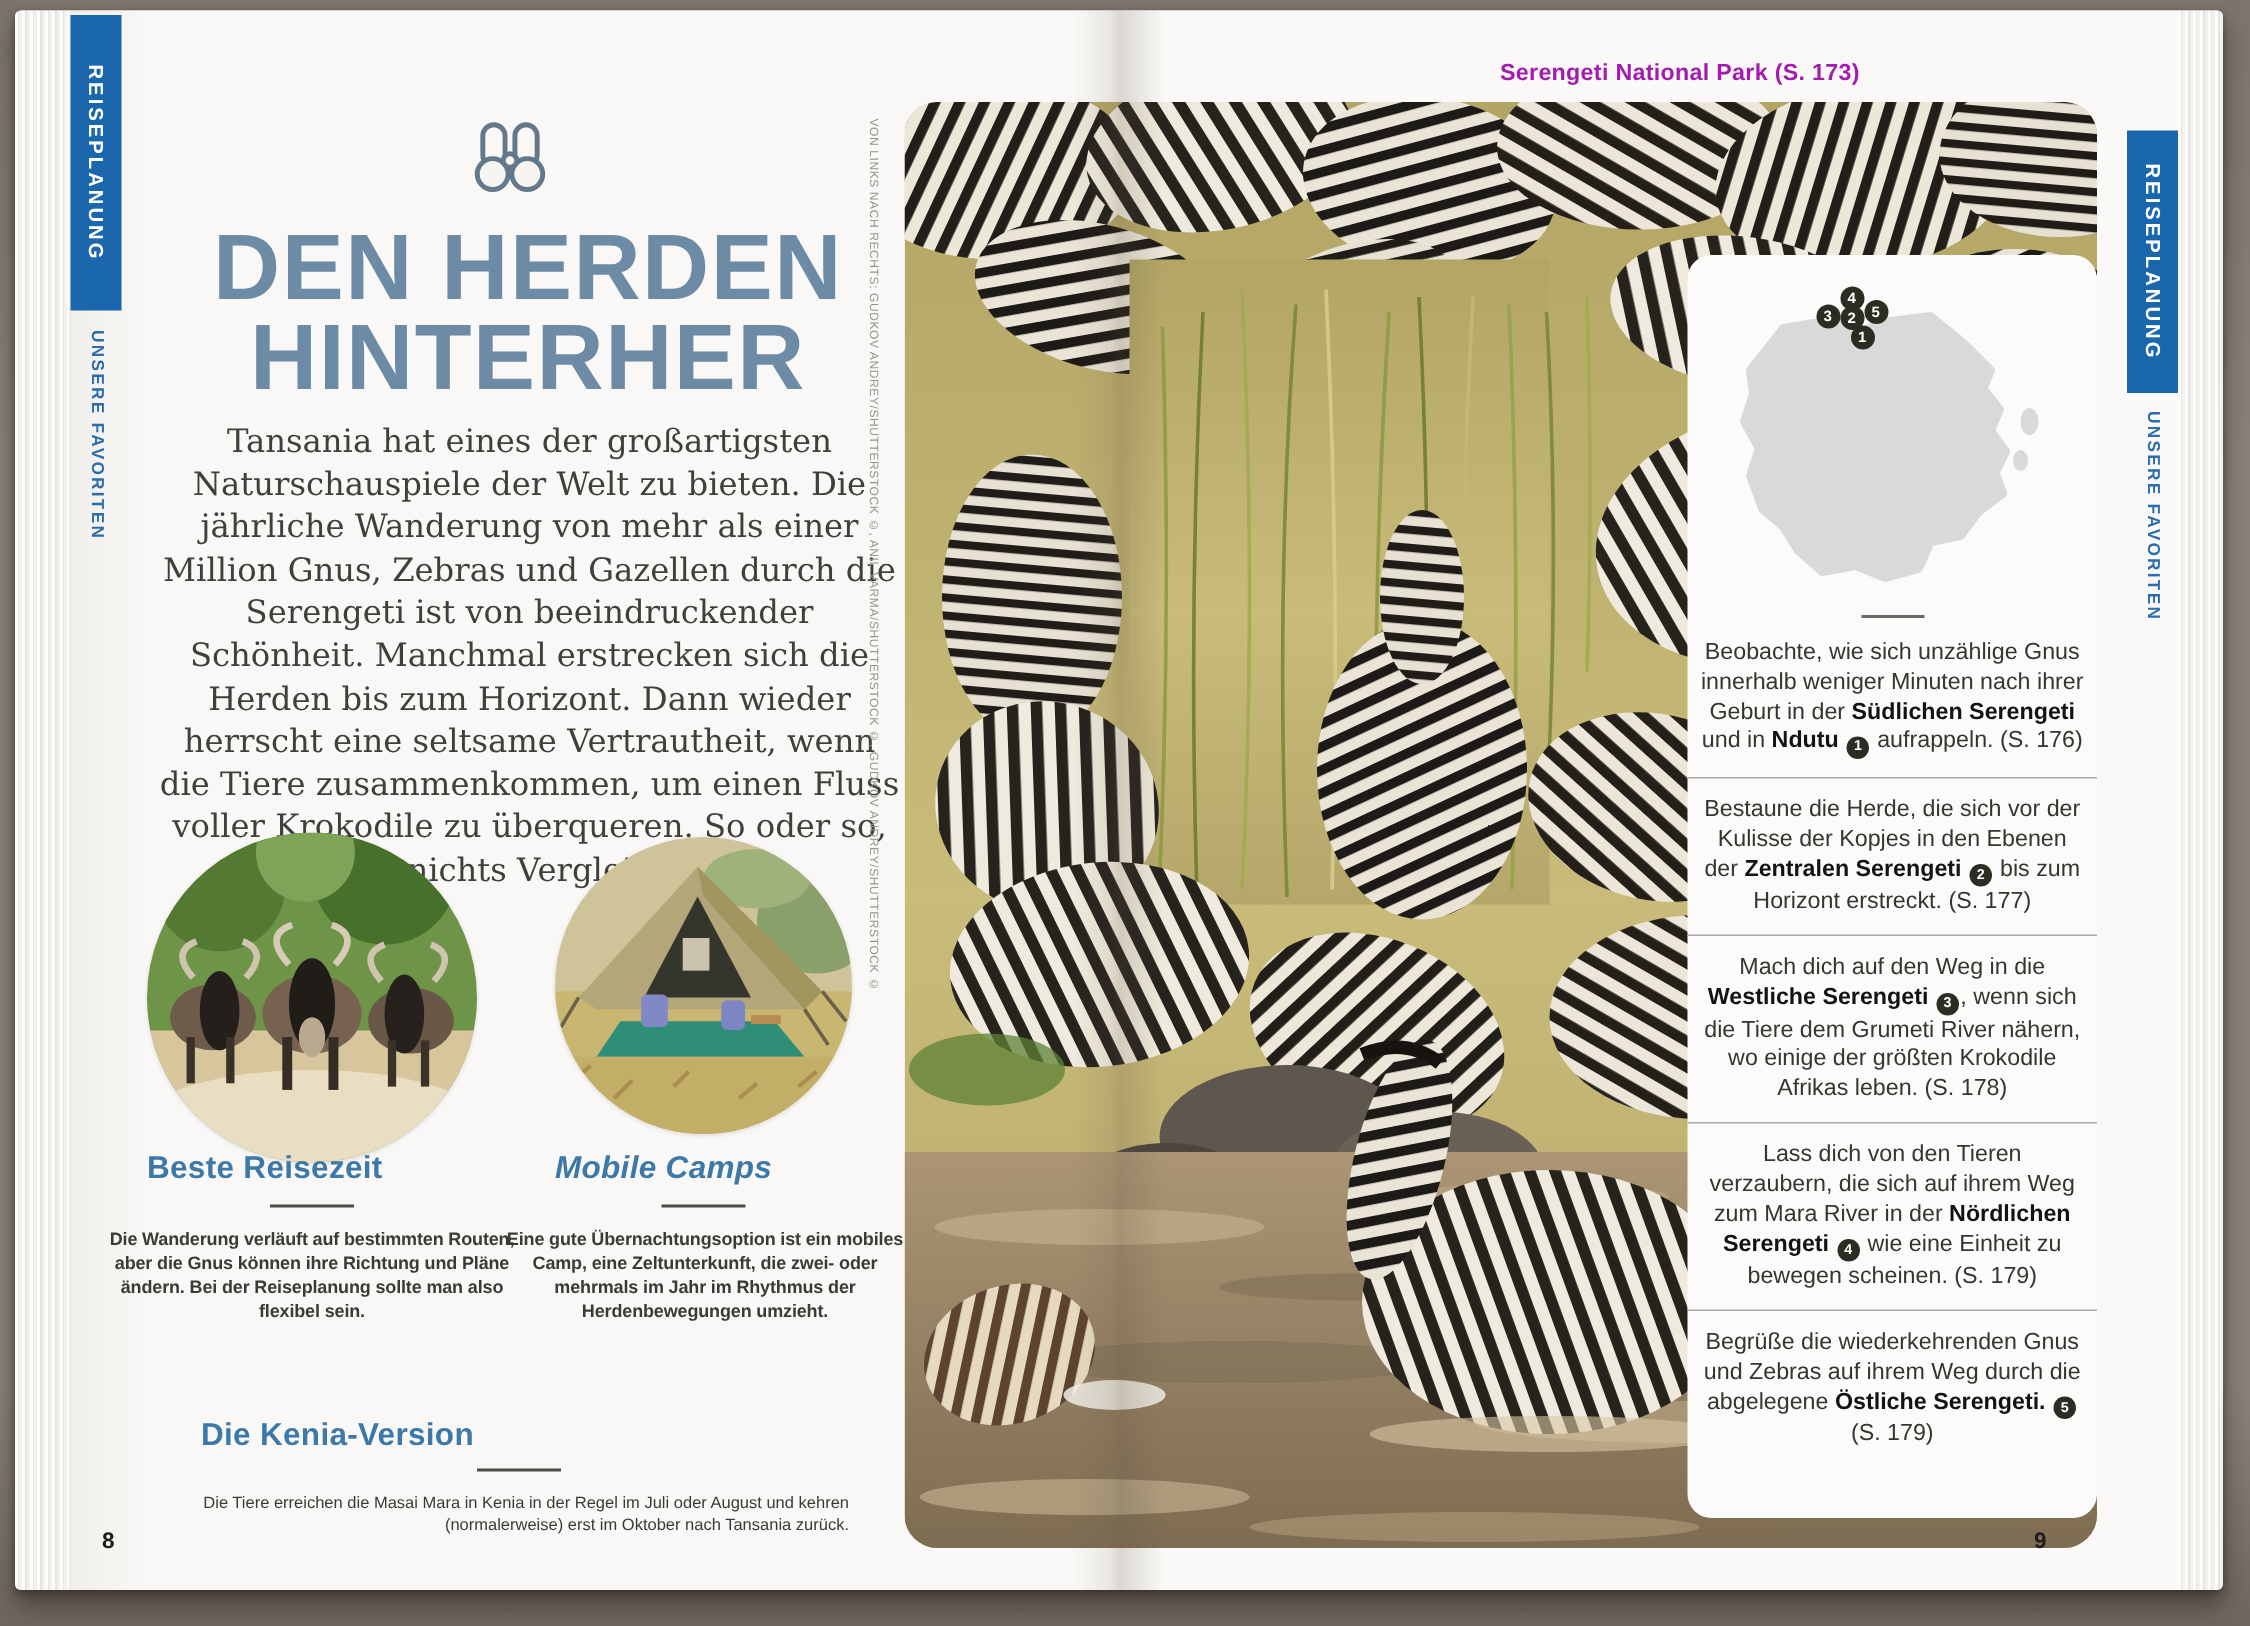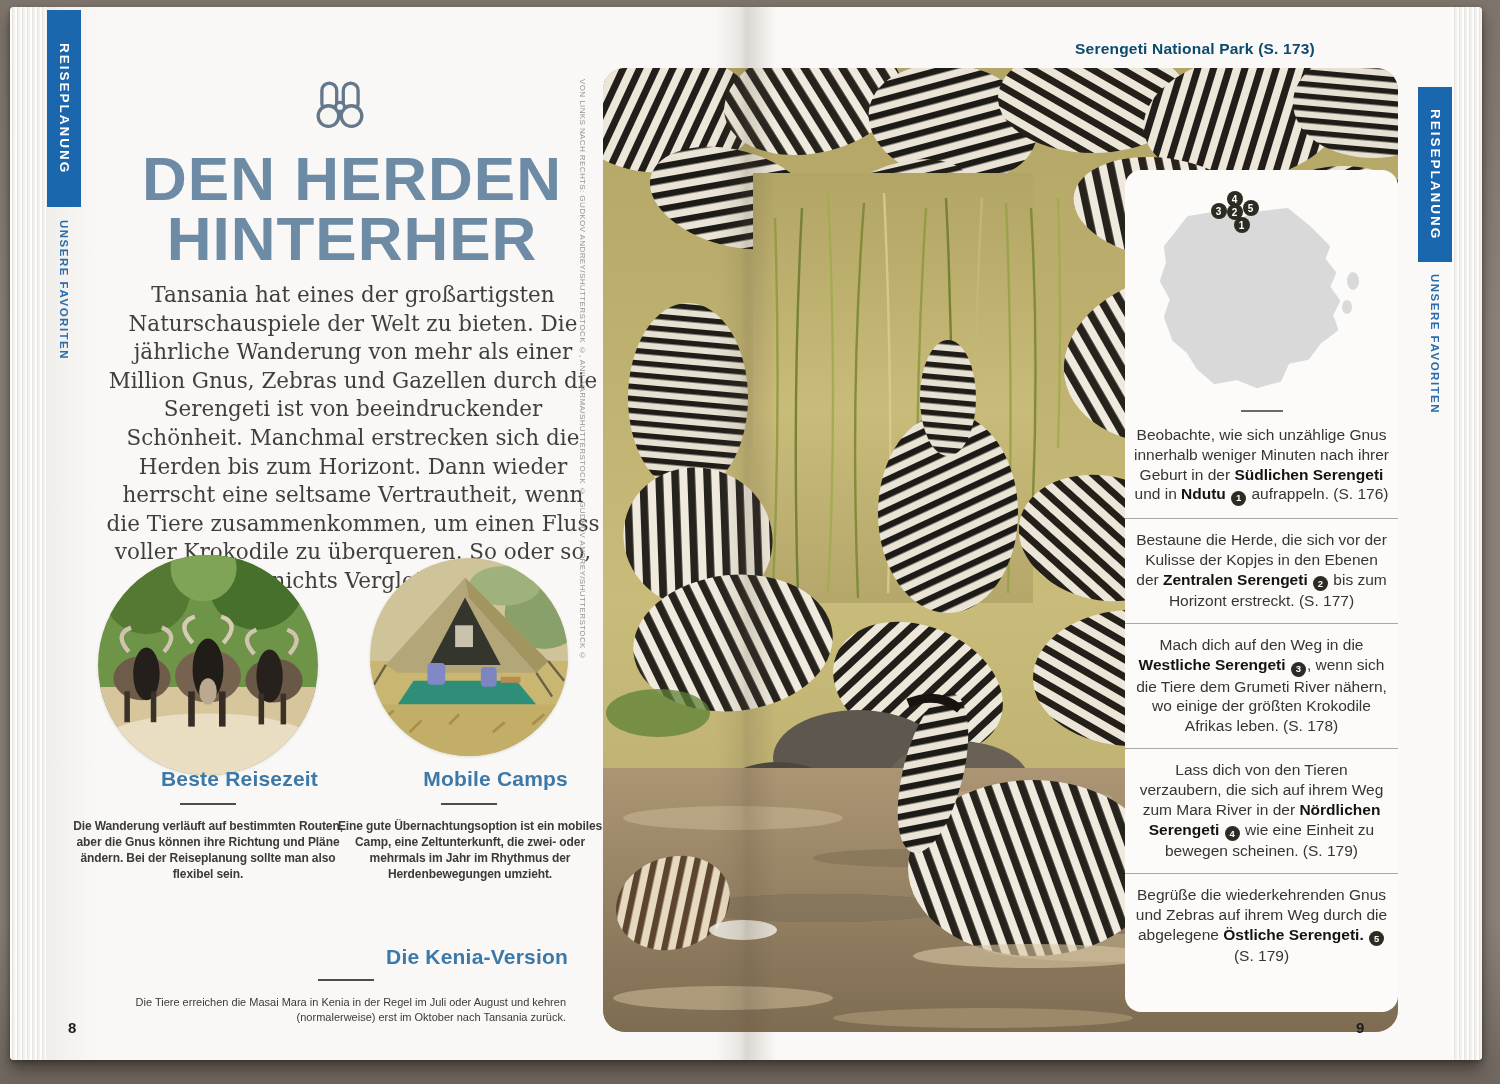--- a/index.html
+++ b/index.html
@@ -30,30 +30,30 @@
 
   
   .binoc{position:absolute;left:300px;top:72px;width:56px;height:54px;}
   .big-title{position:absolute;left:72px;top:142px;width:536px;text-align:center;
         color:#6d8ba4;font-weight:bold;font-size:62px;line-height:.97;letter-spacing:1px;}
   .intro{position:absolute;left:92px;top:274px;width:498px;text-align:center;
         font-family:"DejaVu Serif","Liberation Serif",serif;font-size:21.5px;line-height:1.33;color:#403f3b;}
   .circle-photo{position:absolute;border-radius:50%;overflow:hidden;
         box-shadow:0 1px 3px rgba(60,50,40,.15);}
   .circle-photo svg{display:block;width:100%;height:100%;}
-  .feat-head{position:absolute;text-align:right;color:#3c79a8;font-weight:bold;font-size:21px;letter-spacing:.2px;}
+  .feat-head{position:absolute;text-align:left;color:#3c79a8;font-weight:bold;font-size:21px;letter-spacing:.2px;}
   .mini-rule{position:absolute;width:56px;height:2px;background:#4c4c48;}
   .feat-body{position:absolute;text-align:center;font-size:12px;line-height:1.33;
         color:#3a3a36;font-weight:bold;letter-spacing:-0.1px;}
   .kenya-body{position:absolute;text-align:right;font-size:11px;line-height:1.35;color:#3a3a36;font-weight:normal;}
   .pagenum{position:absolute;font-size:15px;font-weight:bold;color:#1d1d1b;z-index:45;}
 
   
-  .rp-header{position:absolute;left:990px;top:33px;width:390px;text-align:center;
-        color:#0c4a6e;font-weight:bold;font-size:15.5px;letter-spacing:.2px;z-index:30;}
+  .rp-header{position:absolute;left:990px;top:33px;width:390px;text-align:left;
+        color:#a21caf;font-weight:bold;font-size:15.5px;letter-spacing:.2px;z-index:30;}
   .photo{position:absolute;left:593px;top:61px;width:795px;height:964px;border-radius:22px;
         overflow:hidden;z-index:10;}
   .photo svg{display:block;width:100%;height:100%;}
   .credit{position:absolute;left:568px;top:72px;height:540px;z-index:20;
         writing-mode:vertical-rl;font-size:8px;letter-spacing:.4px;color:#96938d;white-space:nowrap;}
 
   .panel{position:absolute;left:1115px;top:163px;width:273px;min-height:842px;z-index:25;
         background:#fcfbfa;border-radius:16px;padding-bottom:10px;box-sizing:border-box;}
   .mapwrap{position:relative;width:250px;height:212px;margin:18px auto 0;}
   .mapwrap svg{display:block;width:100%;height:100%;}
@@ -152,28 +152,28 @@
           <polygon points="22,62 74,62 84,74 14,74" fill="#2f8e78"></polygon>
           <rect x="29" y="53" width="9" height="11" rx="2" fill="#8089c6"></rect>
           <rect x="56" y="55" width="8" height="10" rx="2" fill="#7d86c2"></rect>
           <rect x="66" y="60" width="10" height="3" fill="#b98b4e"></rect>
           <rect y="74" width="100" height="26" fill="#c3ae68"></rect>
           <path d="M6,82 l6,-5 M20,88 l6,-6 M40,84 l5,-5 M62,88 l6,-5 M82,84 l6,-5" stroke="#a78f4d" stroke-width="1.4"></path>
         </svg>
       </div>
 
       <div class="feat-head" style="left:52px;top:760px;width:220px;">Beste Reisezeit</div>
-      <div class="feat-head" style="left:324px;top:760px;width:198px;">Mobile Camps</div>
+      <div class="feat-head" style="left:324px;top:760px;width:198px;font-style:italic;">Mobile Camps</div>
       <div class="mini-rule" style="left:134px;top:796px;"></div>
       <div class="mini-rule" style="left:395px;top:796px;"></div>
 
       <div class="feat-body" style="left:24px;top:812px;width:276px;">Die Wanderung verläuft auf bestimmten Routen, aber die Gnus können ihre Richtung und Pläne ändern. Bei der Reiseplanung sollte man also flexibel sein.</div>
       <div class="feat-body" style="left:290px;top:812px;width:268px;">Eine gute Übernachtungsoption ist ein mobiles Camp, eine Zeltunterkunft, die zwei- oder mehrmals im Jahr im Rhythmus der Herdenbewegungen umzieht.</div>
 
-      <div class="feat-head" style="left:102px;top:938px;width:420px;">Die Kenia-Version</div>
+      <div class="feat-head" style="left:88px;top:938px;width:420px;">Die Kenia-Version</div>
       <div class="mini-rule" style="left:272px;top:972px;"></div>
       <div class="kenya-body" style="left:80px;top:988px;width:440px;">Die Tiere erreichen die Masai Mara in Kenia in der Regel im Juli oder August und kehren (normalerweise) erst im Oktober nach Tansania zurück.</div>
 
       <div class="pagenum" style="left:22px;top:1012px;">8</div>
     </div>
 
     <div class="page page-right"></div>
 
     <div class="rp-header">Serengeti National Park (S. 173)</div>
 

